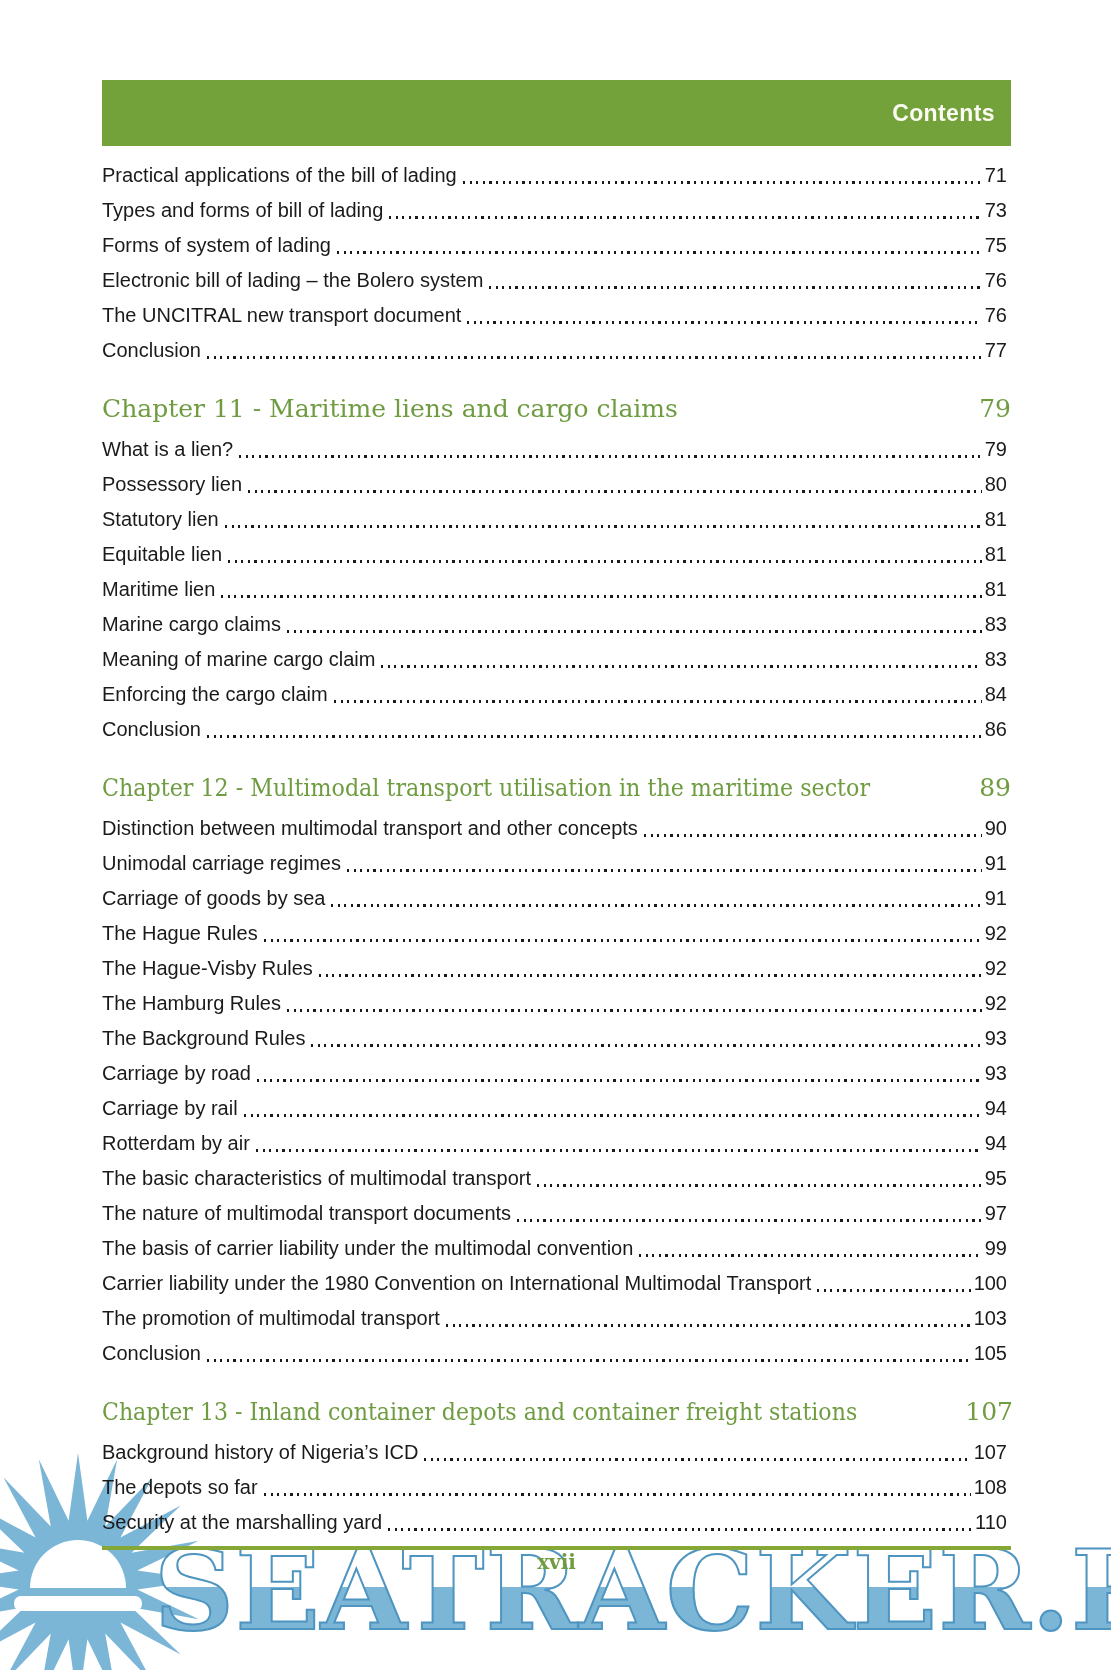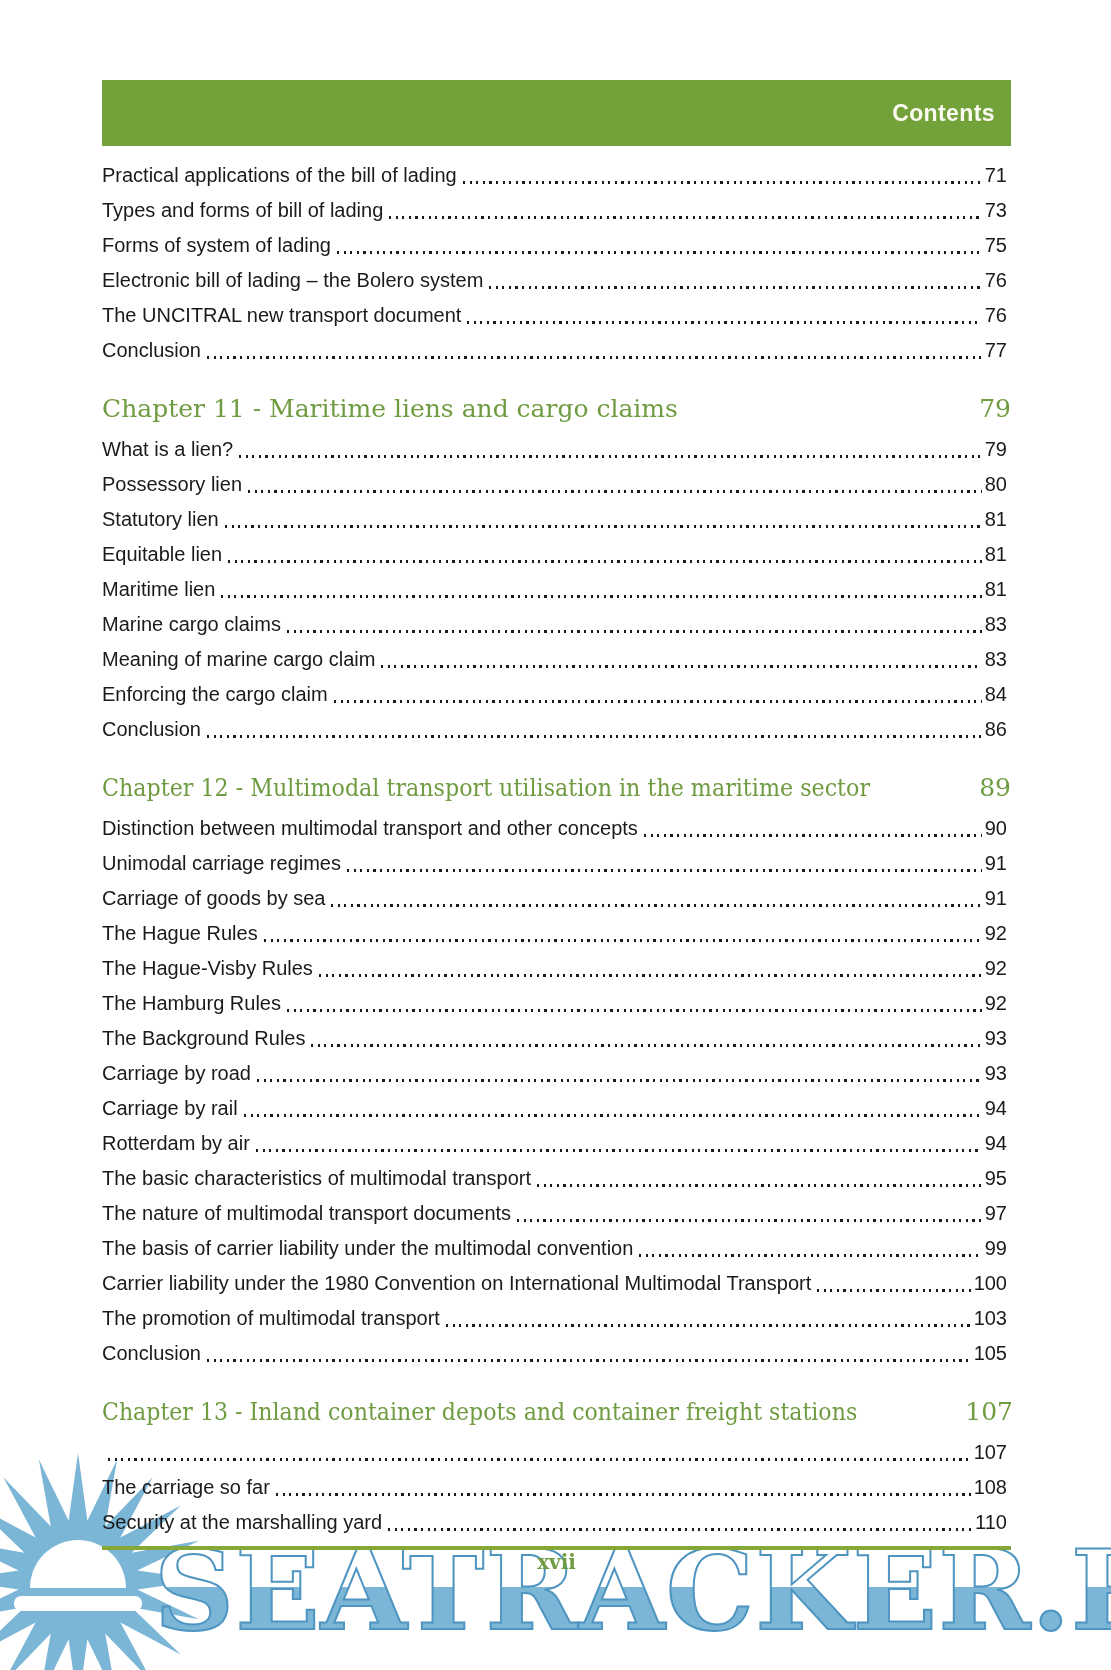--- a/index.html
+++ b/index.html
@@ -241,25 +241,26 @@
         <div class="row">
           <span class="lbl">Conclusion</span>
           <span class="dots"></span>
           <span class="pg">105</span>
         </div>
         <div class="chapter">
           <span class="ct" style="transform-origin: left bottom; transform: scaleX(0.883);">Chapter 13 - Inland container depots and container freight stations</span>
           <span class="cp">107</span>
         </div>
         <div class="row">
+          <span class="lbl">Background history of Nigeria’s ICD</span>
           <span class="dots"></span>
           <span class="pg">107</span>
         </div>
         <div class="row">
-          <span class="lbl">The carriage so far</span>
+          <span class="lbl">The depots so far</span>
           <span class="dots"></span>
           <span class="pg">108</span>
         </div>
         <div class="row">
           <span class="lbl">Security at the marshalling yard</span>
           <span class="dots"></span>
           <span class="pg">110</span>
         </div>
       </div>
 

